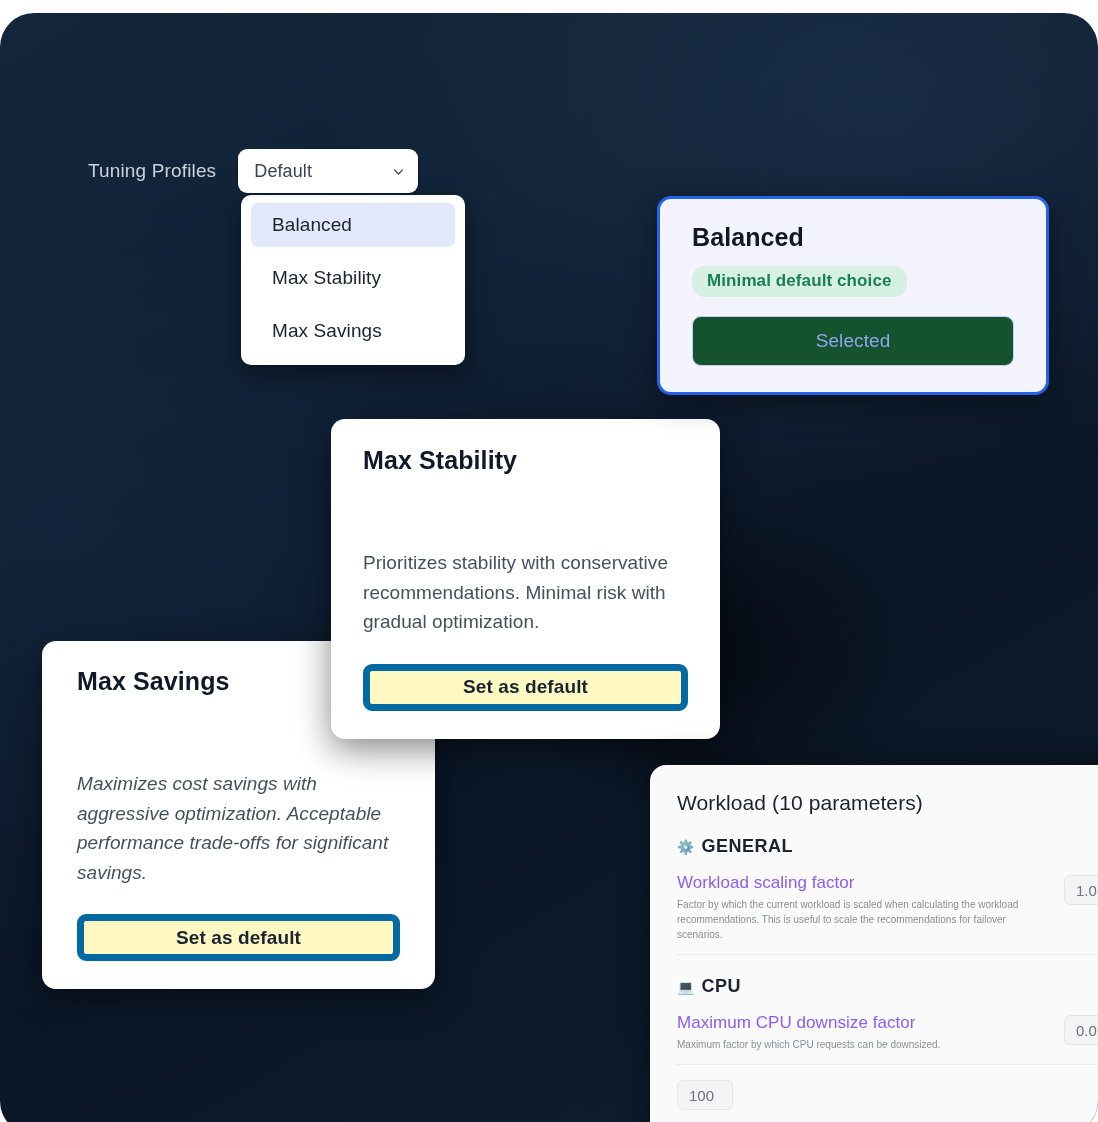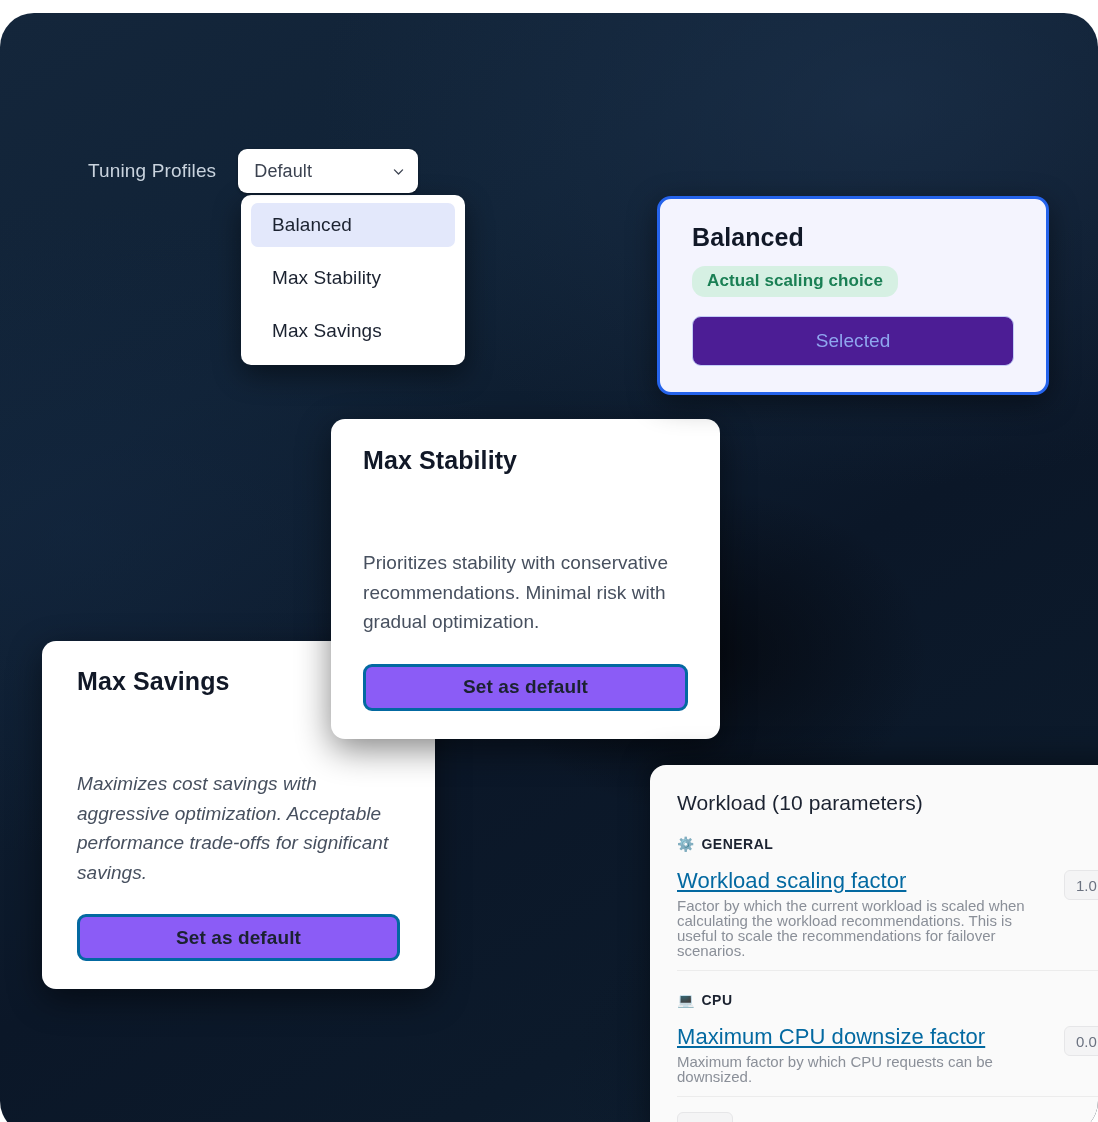--- a/index.html
+++ b/index.html
@@ -127,44 +127,44 @@
     margin-top: 18px;
     font-size: 19px;
     line-height: 29.5px;
     color: #47505f;
     letter-spacing: 0.05px;
   }
   .card-btn {
     margin-top: 22px;
     height: 47px;
     width: 100%;
-    border: 3px solid #0369a1;
+    border: 7px solid #0369a1;
     border-radius: 9px;
-    background: #8b5cf6;
+    background: #fef9c3;
     display: flex;
     align-items: center;
     justify-content: center;
     font-size: 19px;
     font-weight: bold;
     color: #1b2230;
     letter-spacing: 0.1px;
   }
 
   
   #card-balanced {
     left: 657px; top: 183px;
     width: 392px;
     background: #f4f4fe;
     border: 3px solid #2563eb;
     padding: 24px 32px 26px 32px;
     box-shadow: 0 8px 30px rgba(0,0,0,0.45);
     z-index: 30;
   }
   #card-balanced .card-btn {
-    background: #4c1d95;
+    background: #14532d;
     border: 1px solid #c3cdf7;
     color: #8fa6ef;
     font-weight: normal;
     height: 50px;
     margin-top: 24px;
   }
 
   
   #card-stability {
     left: 331px; top: 406px;
@@ -207,44 +207,43 @@
   }
   .section-head {
     display: flex;
     align-items: center;
     gap: 7px;
     margin-top: 21px;
     margin-bottom: 3px;
   }
   .section-emoji { font-size: 14px; line-height: 1; }
   .section-label {
-    font-size: 14px;
+    font-size: 18px;
     font-weight: bold;
     color: #1b2230;
     letter-spacing: 0.5px;
   }
   .param-row {
     display: flex;
     align-items: flex-start;
     justify-content: space-between;
     padding: 13px 0 12px 0;
     gap: 18px;
   }
   .param-row + .param-row { border-top: 1px solid #ececec; }
   .section-head + .param-row { border-top: none; }
   .param-text { flex: 1 1 auto; min-width: 0; }
   .param-name {
-    font-size: 22px;
-    color: #0369a1;
+    font-size: 17px;
+    color: #8b5cf6;
     letter-spacing: 0.05px;
-    text-decoration: underline;
   }
   .param-desc {
     margin-top: 4px;
-    font-size: 15px;
+    font-size: 10px;
     line-height: 15px;
     color: #8a8f98;
   }
   .param-input {
     flex: 0 0 auto;
     width: 56px;
     height: 30px;
     margin-top: 2px;
     background: #f4f4f5;
     border: 1px solid #e6e6e8;
@@ -296,21 +295,21 @@
   <div class="card" id="card-stability">
     <div class="card-title">Max Stability</div>
     <div class="badge-slot"></div>
     <div class="card-desc">Prioritizes stability with conservative recommendations. Minimal risk with gradual optimization.</div>
     <div class="card-btn">Set as default</div>
   </div>
 
   <div class="card" id="card-balanced">
     <div class="card-title">Balanced</div>
     <div class="badge-slot">
-      <span class="badge">Actual scaling choice</span>
+      <span class="badge">Minimal default choice</span>
     </div>
     <div class="card-btn">Selected</div>
   </div>
 
   <div id="workload-panel">
     <div class="panel-title">Workload (10 parameters)</div>
 
     <div class="section-head">
       <span class="section-emoji">⚙️</span>
       <span class="section-label">GENERAL</span>

